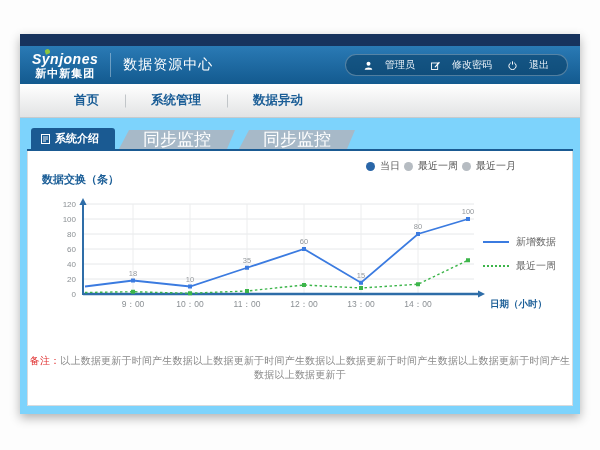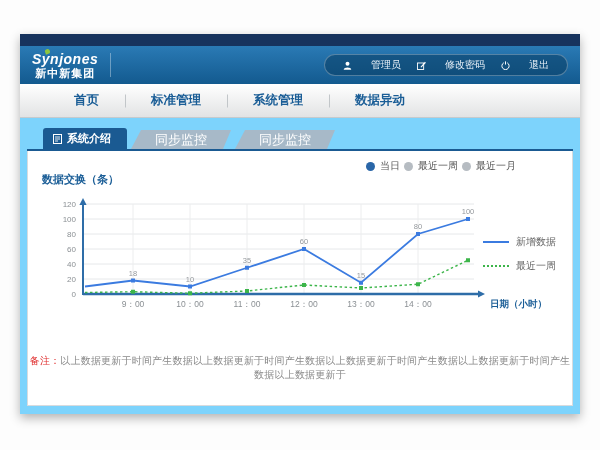--- a/index.html
+++ b/index.html
@@ -13,35 +13,35 @@
   .logo{display:flex;flex-direction:column;align-items:center;line-height:1;position:relative;}
   .logo-main{color:#fff;font-weight:bold;font-style:italic;font-size:14px;letter-spacing:.5px;}
   .logo-leaf{position:absolute;left:13px;top:-3px;width:5px;height:5px;border-radius:50% 50% 50% 0;
     background:#8dc63f;transform:rotate(-20deg);}
   .logo-sub{color:#fff;font-weight:bold;font-size:11px;margin-top:2px;letter-spacing:1px;}
   .hdr-divider{width:1px;height:24px;background:rgba(255,255,255,.35);margin:0 12px;}
   .app-title{color:#fff;font-size:14px;letter-spacing:1px;}
   .userbar{margin-left:auto;display:flex;align-items:center;
     background:rgba(9,62,100,.55);border:1px solid rgba(255,255,255,.28);
     border-radius:12px;padding:3px 10px;}
-  .user-item{display:flex;align-items:center;gap:19px;color:#e9f1f8;font-size:10px;
+  .user-item{display:flex;align-items:center;gap:12px;color:#e9f1f8;font-size:10px;
     padding:0 8px;cursor:pointer;white-space:nowrap;font-family:Liberation Mono, monospace;}
   .nav{height:33px;background:linear-gradient(#ffffff,#e2e3e4);
     border-bottom:1px solid #c6cacd;display:flex;align-items:center;
     padding-left:28px;flex:0 0 auto;}
   .nav-item{color:#1a5d96;font-weight:bold;font-size:12.5px;padding:0 26px;
     position:relative;cursor:pointer;}
   .nav-item + .nav-item::before{content:'';position:absolute;left:0;top:50%;
     transform:translateY(-50%);width:1px;height:13px;background:#c2c6c9;}
   .content{flex:1;padding:10px 7px 8px 7px;display:flex;flex-direction:column;min-height:0;}
-  .tab-row{display:flex;margin-left:16px;height:21px;align-items:flex-end;}
+  .tab-row{display:flex;margin-left:4px;height:21px;align-items:flex-end;}
   .tab{box-sizing:border-box;display:flex;align-items:center;cursor:pointer;}
   .tab.active{background:#1a5a92;color:#fff;font-size:11px;font-weight:bold;
     height:21px;padding:0 16px 0 10px;border-radius:3px 3px 0 0;gap:5px;}
-  .tab.inactive{background:#a7b9c8;color:#fff;font-size:13px;height:19px;
+  .tab.inactive{background:#a7b9c8;color:#fff;font-size:17px;height:19px;
     padding:0 24px;margin-left:4px;
     clip-path:polygon(10px 0,100% 0,calc(100% - 8px) 100%,0 100%);}
   .blue-rule{height:2px;background:#1a5a92;flex:0 0 auto;}
   .card{flex:1;background:#fff;border:1px solid #d8dbde;border-top:none;position:relative;}
   .radio-row{position:absolute;top:8px;right:56px;display:flex;gap:4px;align-items:center;}
   .radio{display:flex;align-items:center;gap:5px;font-size:10px;color:#555;cursor:pointer;}
   .radio .dot{width:9px;height:9px;border-radius:50%;}
   .dot.sel{background:#2a66a8;}
   .dot.un{background:#b6bcc2;}
   .ylabel{position:absolute;top:21px;left:14px;color:#1b5e97;font-weight:bold;font-size:11px;}
@@ -61,20 +61,21 @@
 
   <div class="topstrip"></div>
 
   <div class="header">
     <div class="logo">
       <span class="logo-main">Synjones</span>
       <span class="logo-leaf"></span>
       <span class="logo-sub">新中新集团</span>
     </div>
     <div class="hdr-divider"></div>
+    <div class="app-title">数据资源中心</div>
     <div class="userbar">
       <span class="user-item">
         <svg width="9" height="9" viewBox="0 0 10 10">
             <circle cx="5" cy="3" r="2.2" fill="#fff"></circle>
             <path d="M0.8 9.6 C0.8 6.6 9.2 6.6 9.2 9.6 Z" fill="#fff"></path>
           </svg>
         <span>管理员</span>
       </span>
       <span class="user-item">
         <svg width="9" height="9" viewBox="0 0 10 10">
@@ -88,21 +89,20 @@
             <path d="M3.1 2 A4 4 0 1 0 6.9 2" fill="none" stroke="#fff" stroke-width="1.1"></path>
             <line x1="5" y1="0.4" x2="5" y2="4" stroke="#fff" stroke-width="1.1"></line>
           </svg>
         <span>退出</span>
       </span>
     </div>
   </div>
 
   <div class="nav">
     <span class="nav-item">首页</span>
-    <span class="nav-item">标准管理</span>
     <span class="nav-item">系统管理</span>
     <span class="nav-item">数据异动</span>
   </div>
 
   <div class="content">
     <div class="tab-row">
       <span class="tab active">
         <svg width="9" height="10" viewBox="0 0 9 10">
             <rect x="0.5" y="0.5" width="8" height="9" fill="none" stroke="#fff" stroke-width="1"></rect>
             <line x1="2" y1="3" x2="7" y2="3" stroke="#fff" stroke-width="0.9"></line>

